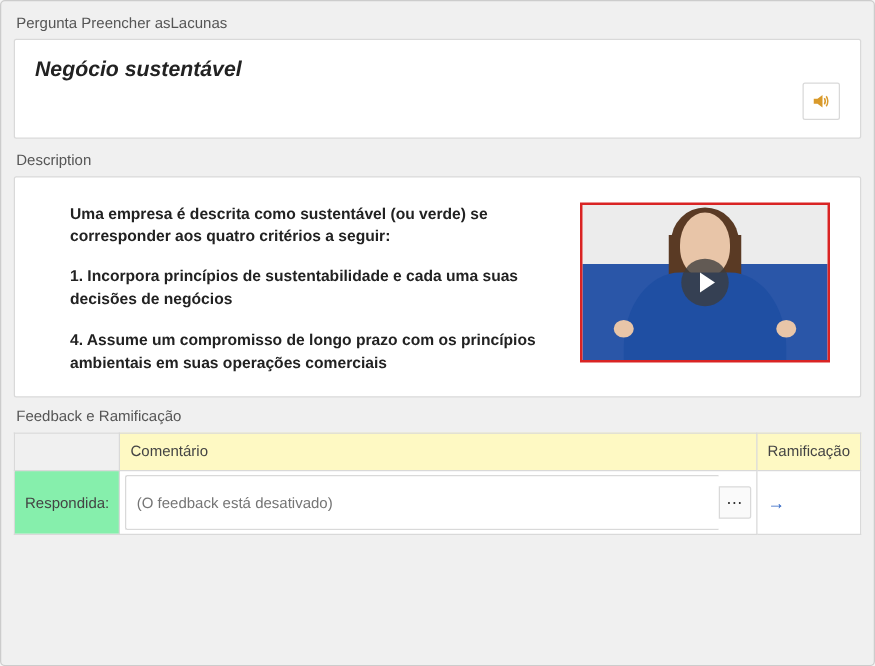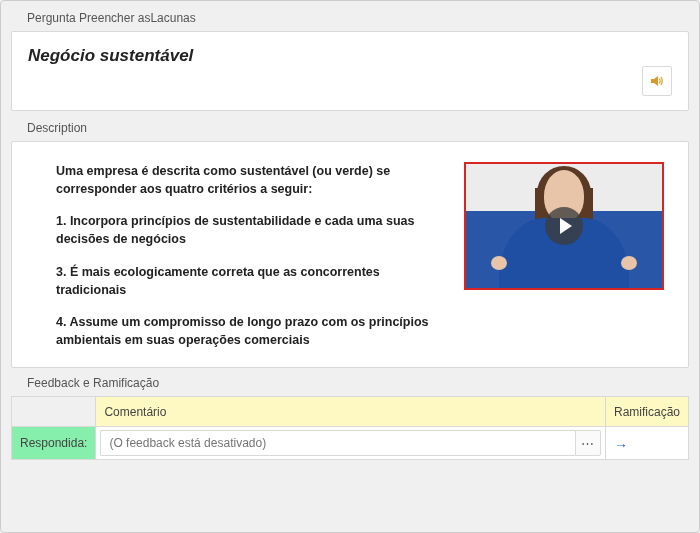--- a/index.html
+++ b/index.html
@@ -14,21 +14,21 @@
     width: 700px;
     height: 533px;
     background: #f0f0f0;
     border: 1px solid #ccc;
     border-radius: 4px;
     padding: 6px 10px 10px 10px;
   }
   .section-label {
     font-size: 12px;
     color: #555;
-    margin: 4px 0 6px 16px;
+    margin: 4px 0 6px 2px;
   }
   .title-card {
     background: #fff;
     border: 1px solid #d9d9d9;
     border-radius: 2px;
     padding: 14px 16px;
     display: flex;
     align-items: flex-start;
     justify-content: space-between;
     min-height: 78px;
@@ -186,21 +186,21 @@
     width: 84px;
   }
   .fb-input-cell {
     display: flex;
     align-items: center;
     gap: 0;
   }
   .fb-input {
     flex: 1;
     border: 1px solid #d9d9d9;
-    height: 26px;
+    height: 44px;
     padding: 0 8px;
     font-size: 12px;
     color: #3b82f6;
     background: #fff;
     border-right: none;
     border-radius: 2px 0 0 2px;
   }
   .fb-more {
     width: 26px;
     height: 26px;
@@ -234,21 +234,20 @@
       </svg>
     </div>
   </div>
 
   <div class="section-label" style="margin-top:10px">Description</div>
 
   <div class="desc-card">
     <div class="desc-text">
       <p>Uma empresa é descrita como sustentável (ou verde) se corresponder aos quatro critérios a seguir:</p>
       <p>1. Incorpora princípios de sustentabilidade e cada uma suas decisões de negócios</p>
-      <p>3. É mais ecologicamente correta que as concorrentes tradicionais</p>
       <p>4. Assume um compromisso de longo prazo com os princípios ambientais em suas operações comerciais</p>
     </div>
     <div class="video-thumb">
       <div class="person">
         <div class="hair"></div>
         <div class="head"></div>
         <div class="torso"></div>
         <div class="hand left"></div>
         <div class="hand right"></div>
       </div>

